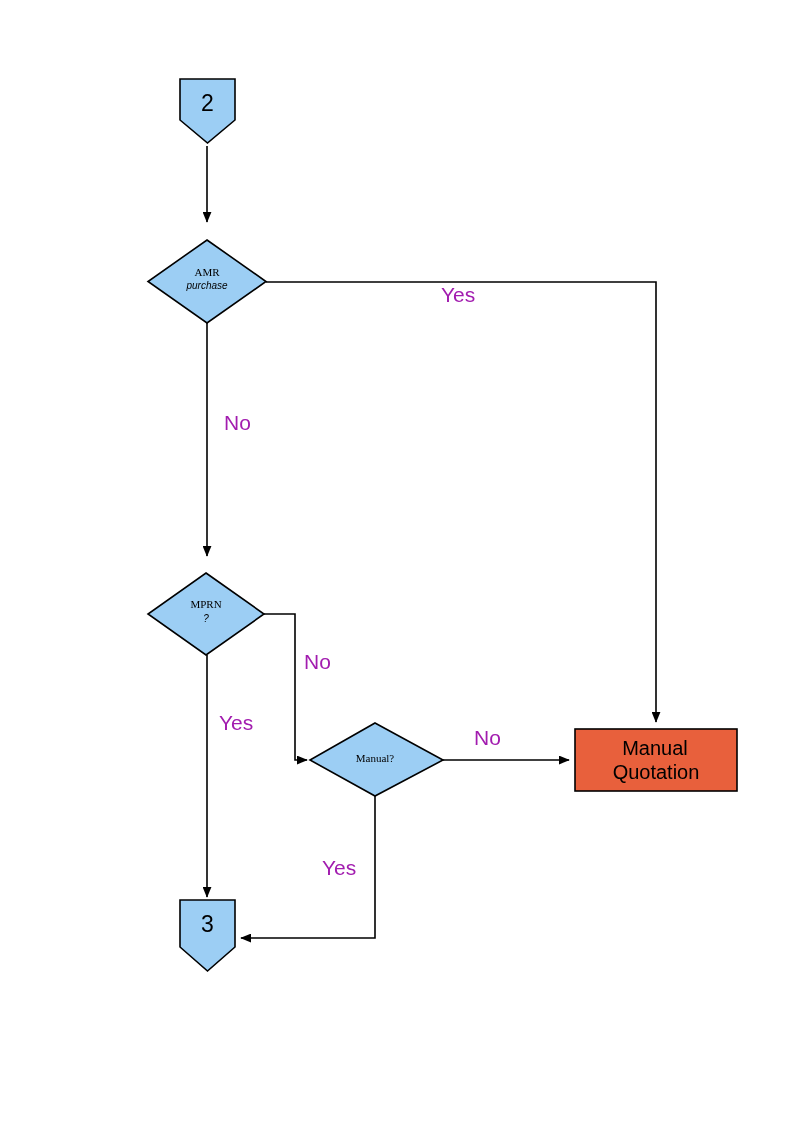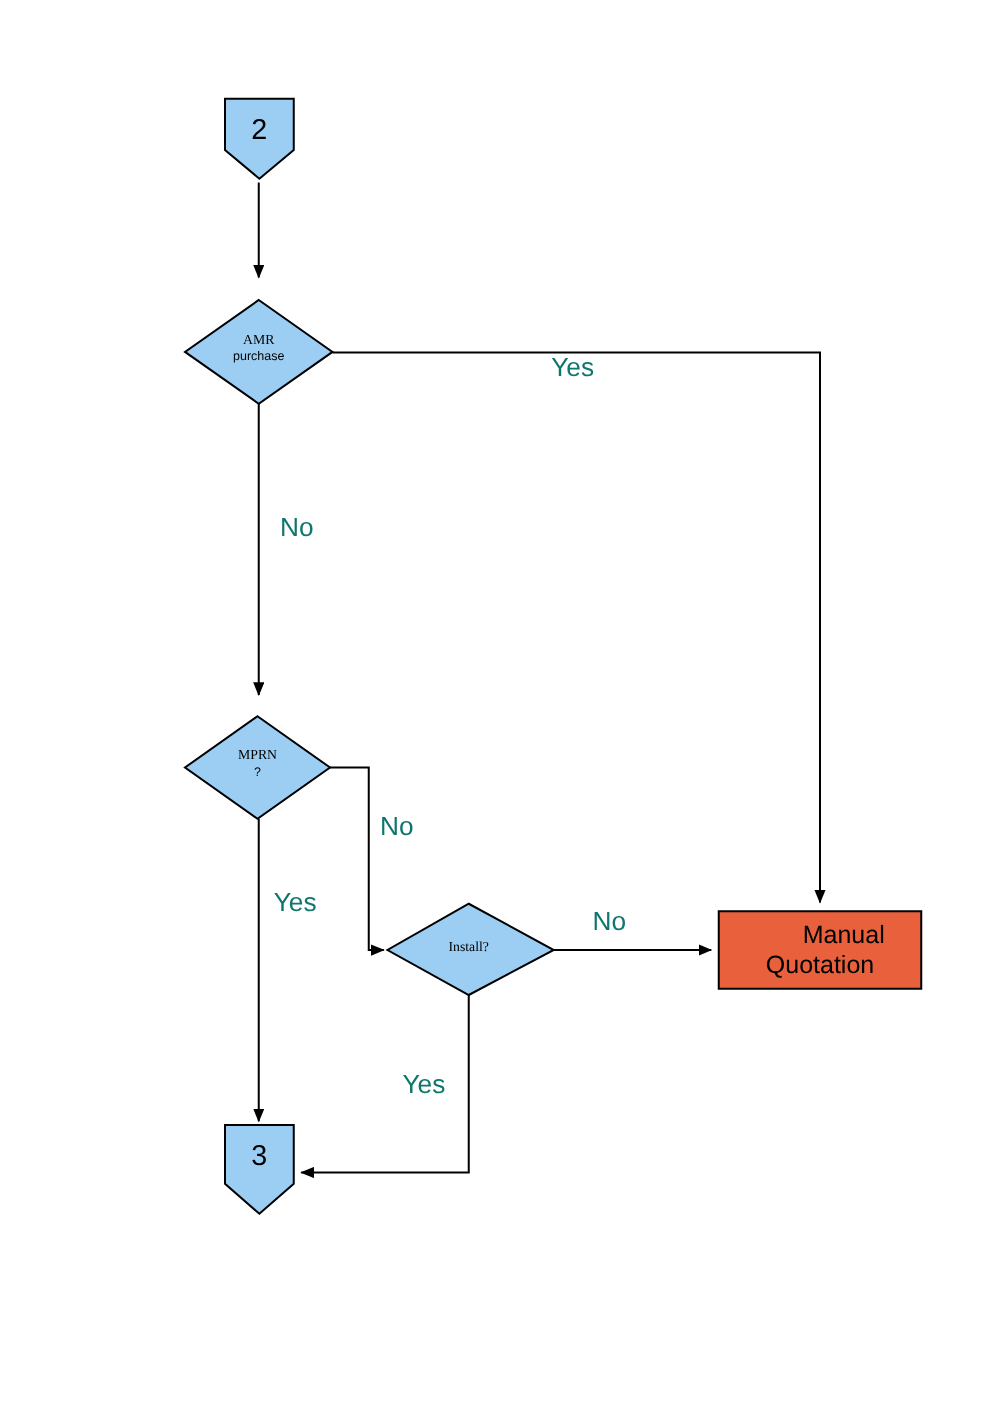--- a/index.html
+++ b/index.html
@@ -16,36 +16,36 @@
   }
   #flowchart-canvas {
     position: absolute;
     left: 0;
     top: 0;
     width: 794px;
     height: 1123px;
   }
   .edge-label {
     position: absolute;
-    color: #0f766e;
+    color: #a21caf;
     font-family: "Liberation Sans", sans-serif;
     font-size: 21px;
     line-height: 1;
     white-space: nowrap;
   }
   .node-label {
     position: absolute;
     color: #000000;
     font-family: "Liberation Sans", sans-serif;
     text-align: center;
     white-space: nowrap;
     line-height: 1.12;
   }
   .node-label.big { font-size: 23px; }
-  .node-label.small { font-size: 10px; }
+  .node-label.small { font-size: 10px; font-style: italic; }
   .node-label.mid { font-size: 11px; font-family: Liberation Serif, serif; }
   .node-label.proc { font-size: 20px; }
 </style>
 </head>
 <body>
 
 <svg id="flowchart-canvas" viewBox="0 0 794 1123" xmlns="http://www.w3.org/2000/svg">
   <defs>
     <marker id="arrowhead" markerWidth="11" markerHeight="9" refX="10.2" refY="4.5" orient="auto" markerUnits="userSpaceOnUse">
       <path d="M0,0 L11,4.5 L0,9 z" fill="#000000"></path>
@@ -106,23 +106,23 @@
 </svg>
 
 <div class="node-label big" style="left:180px; top:91px; width:55px;">2</div>
 
 <div class="node-label mid" style="left:157px; top:266px; width:100px;">AMR</div>
 <div class="node-label small" style="left:157px; top:280px; width:100px;">purchase</div>
 
 <div class="node-label mid" style="left:156px; top:598px; width:100px;text-align:center;">MPRN</div>
 <div class="node-label small" style="left:156px; top:613px; width:100px;">?</div>
 
-<div class="node-label mid" style="left:325px; top:752px; width:100px;">Install?</div>
+<div class="node-label mid" style="left:325px; top:752px; width:100px;">Manual?</div>
 
-<div class="node-label proc" style="left:575px; top:737px; width:160px;padding-left:20px;">Manual</div>
+<div class="node-label proc" style="left:575px; top:737px; width:160px;">Manual</div>
 <div class="node-label proc" style="left:575px; top:761px; width:162px;">Quotation</div>
 
 <div class="node-label big" style="left:180px; top:912px; width:55px;">3</div>
 
 <div class="edge-label" style="left:441px; top:284px;">Yes</div>
 
 <div class="edge-label" style="left:224px; top:412px;">No</div>
 
 <div class="edge-label" style="left:304px; top:651px;">No</div>
 

